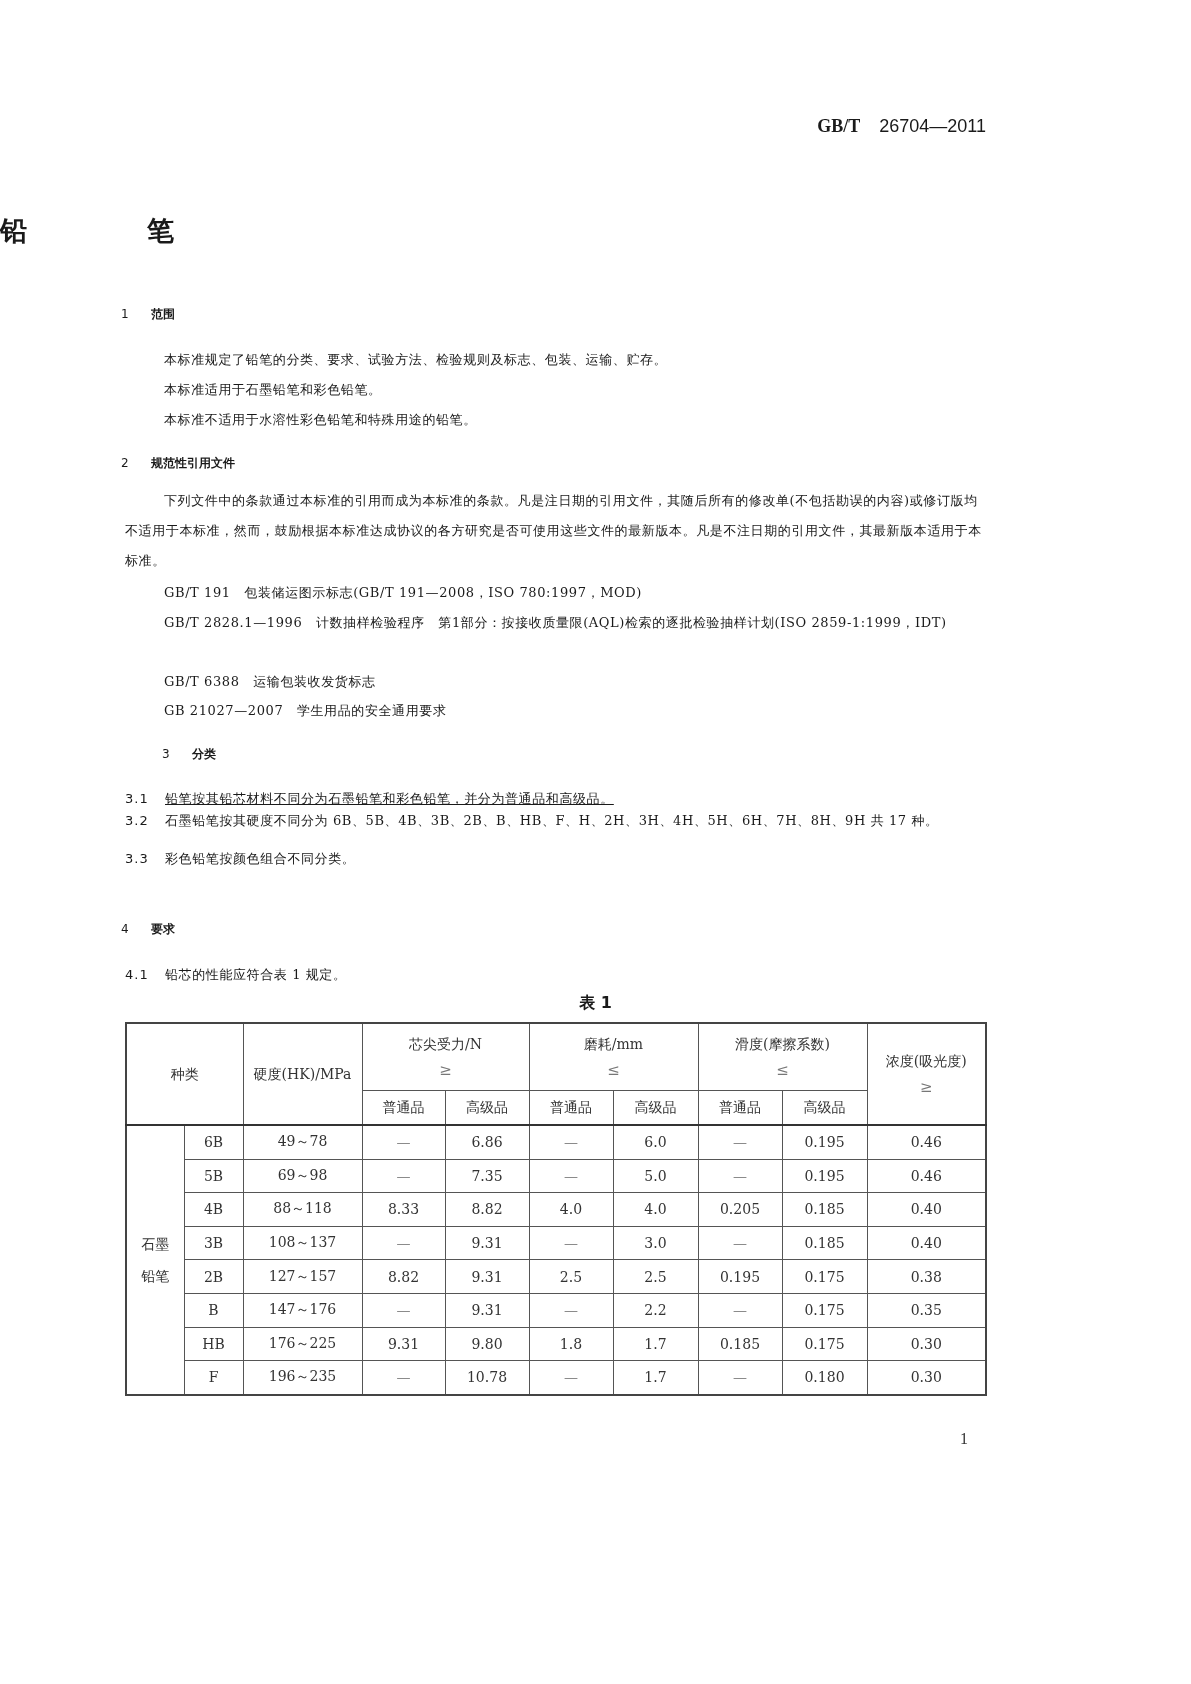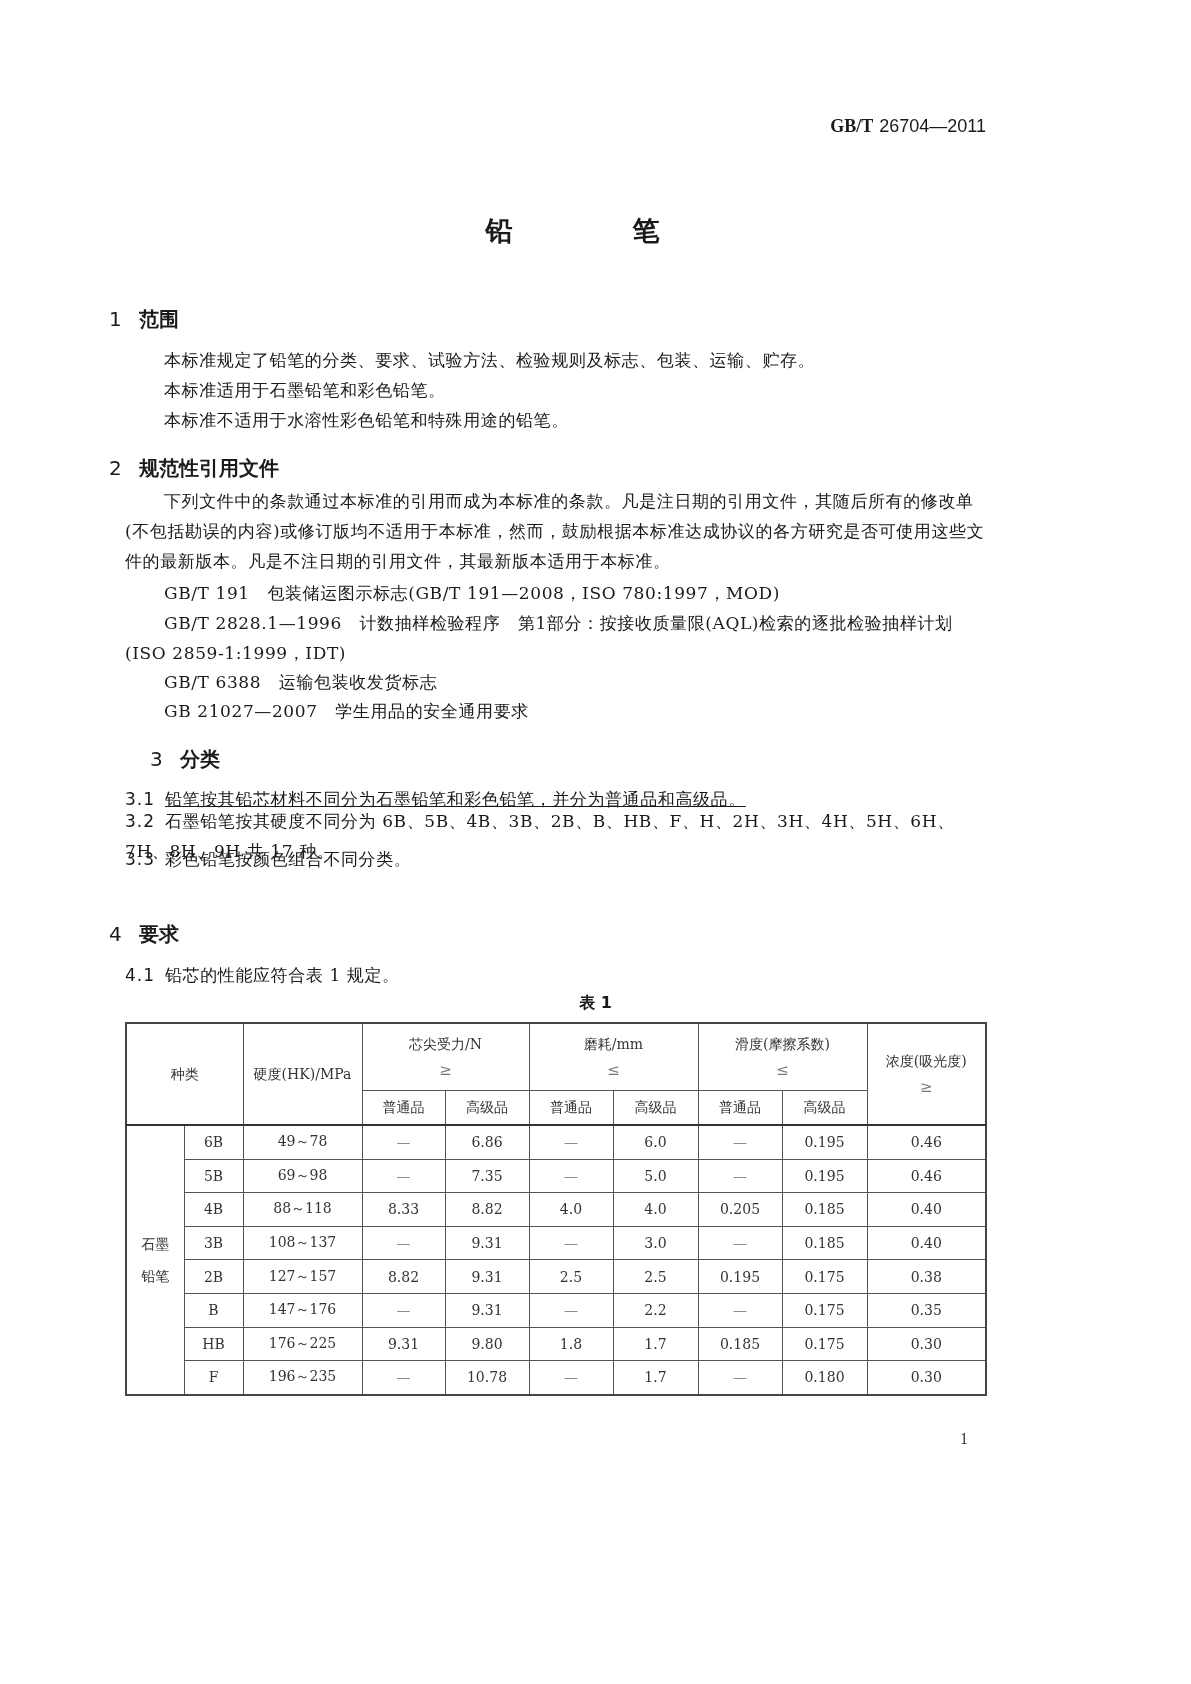--- a/index.html
+++ b/index.html
@@ -4,35 +4,35 @@
 <style>
   html, body { margin: 0; padding: 0; background: #ffffff; }
   body {
     width: 1191px; height: 1684px; position: relative; overflow: hidden;
     font-family: "DejaVu Serif", "Liberation Serif", serif; color: #1a1a1a;
   }
   .std-no {
     position: absolute; top: 116px; right: 205px;
     font-family: "Liberation Serif", serif; font-size: 18px; font-weight: bold;
   }
-  .std-no .num { font-family: "Liberation Sans", sans-serif; font-weight: normal; margin-left: 6px; }
+  .std-no .num { font-family: "Liberation Sans", sans-serif; font-weight: normal; margin-left: 19px; }
   .title {
-    position: absolute; top: 213px; left: 0; width: 1147px; text-align: center;
+    position: absolute; top: 213px; left: 0; width: 1147px; 
     font-family: "DejaVu Sans", sans-serif; font-size: 27px; font-weight: bold; letter-spacing: 2px;
   }
   .title span { display: inline-block; }
   .title .gap { width: 118px; }
   .h {
-    position: absolute; left: 109px;
-    font-family: "DejaVu Sans", sans-serif; font-size: 20px; font-weight: bold;
+    position: absolute; left: 121px;
+    font-family: "DejaVu Sans", sans-serif; font-size: 12px; font-weight: bold;
   }
   .h .n { font-weight: normal; display: inline-block; width: 30px; }
   .p {
     position: absolute; left: 125px; width: 860px;
-    font-size: 17px; line-height: 30px; letter-spacing: 0.6px;
+    font-size: 13px; line-height: 30px; letter-spacing: 0.6px;
   }
   .p.ind { text-indent: 39px; }
   .clause .n { font-family: "DejaVu Sans", sans-serif; display: inline-block; width: 40px; letter-spacing: 1px; }
   .tcap {
     position: absolute; top: 993px; left: 0; width: 1191px; text-align: center;
     font-family: "DejaVu Sans", sans-serif; font-size: 16px; font-weight: bold;
   }
   table.t1 {
     position: absolute; top: 1022px; left: 125px; width: 860px;
     border-collapse: collapse; table-layout: fixed;

